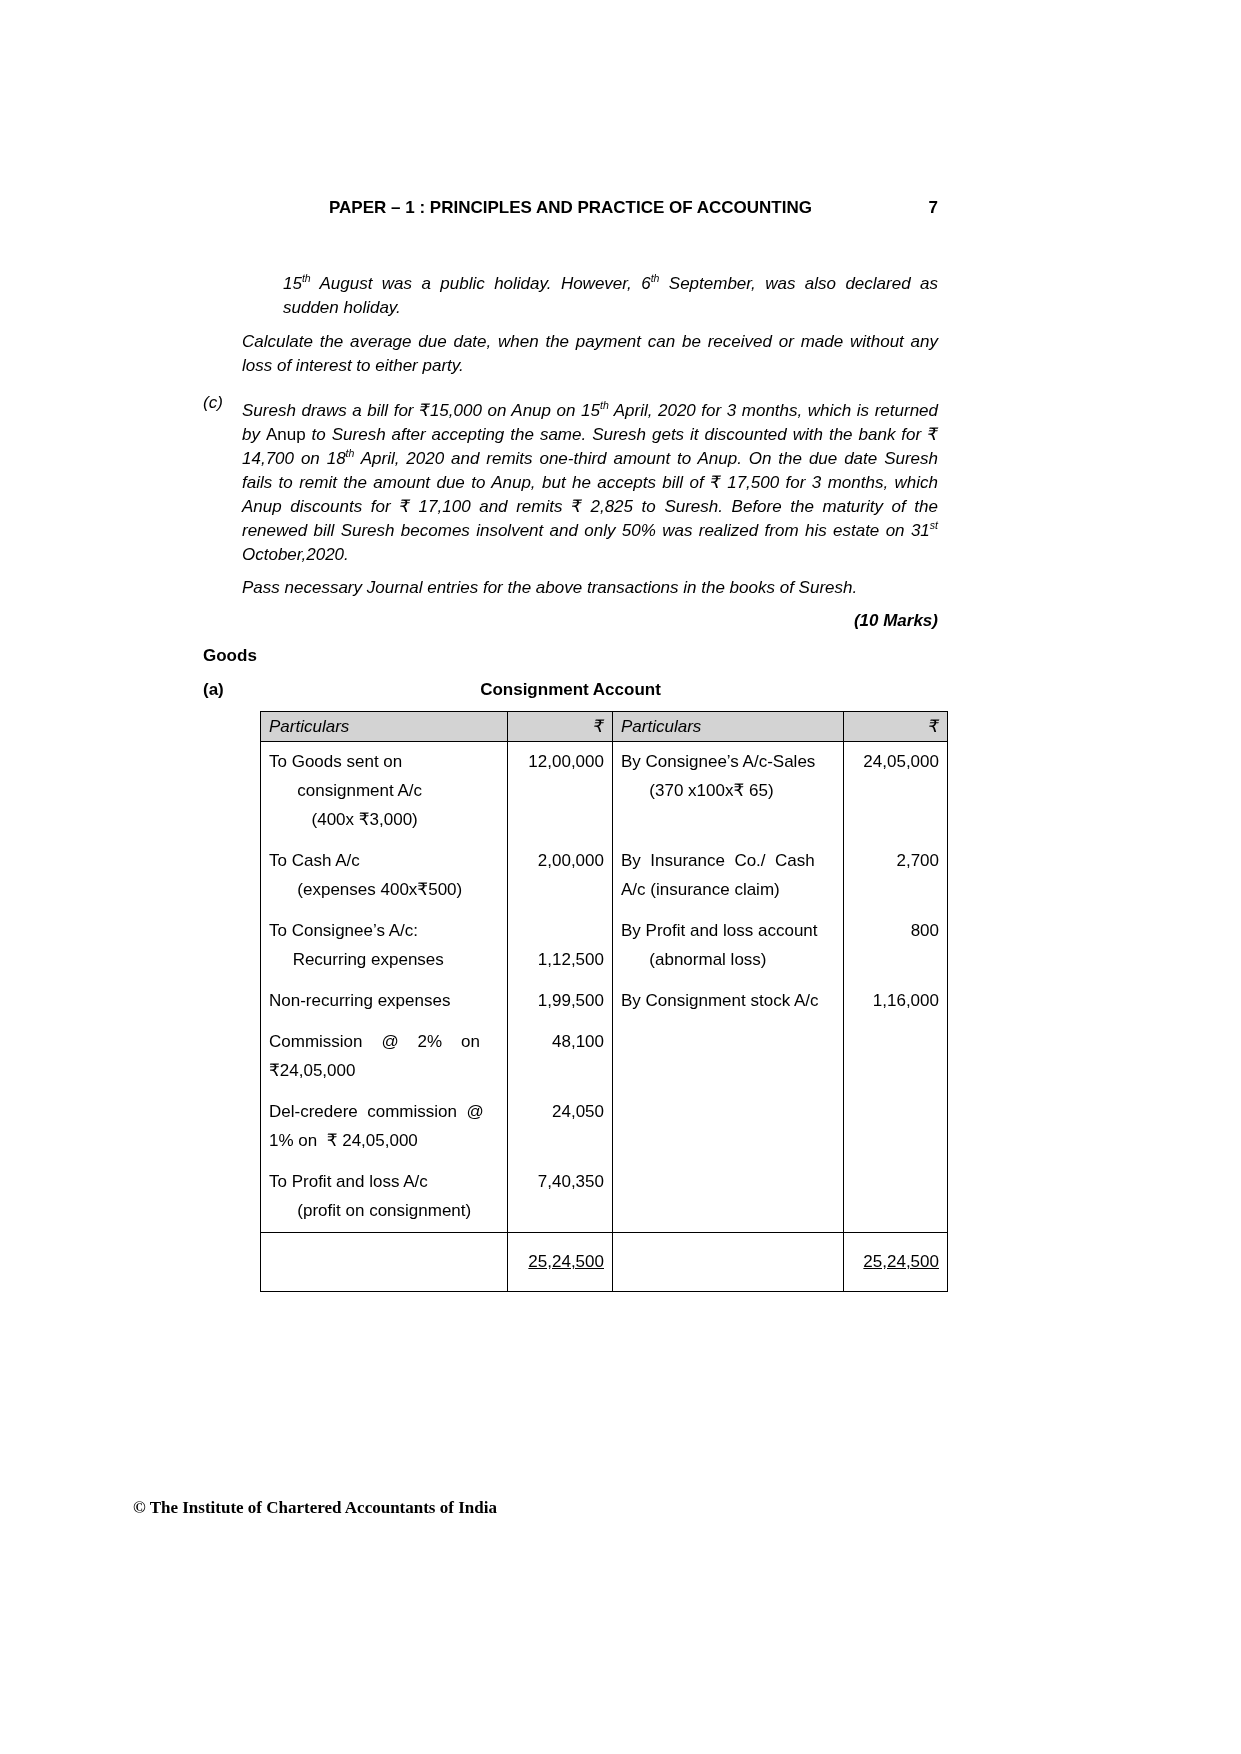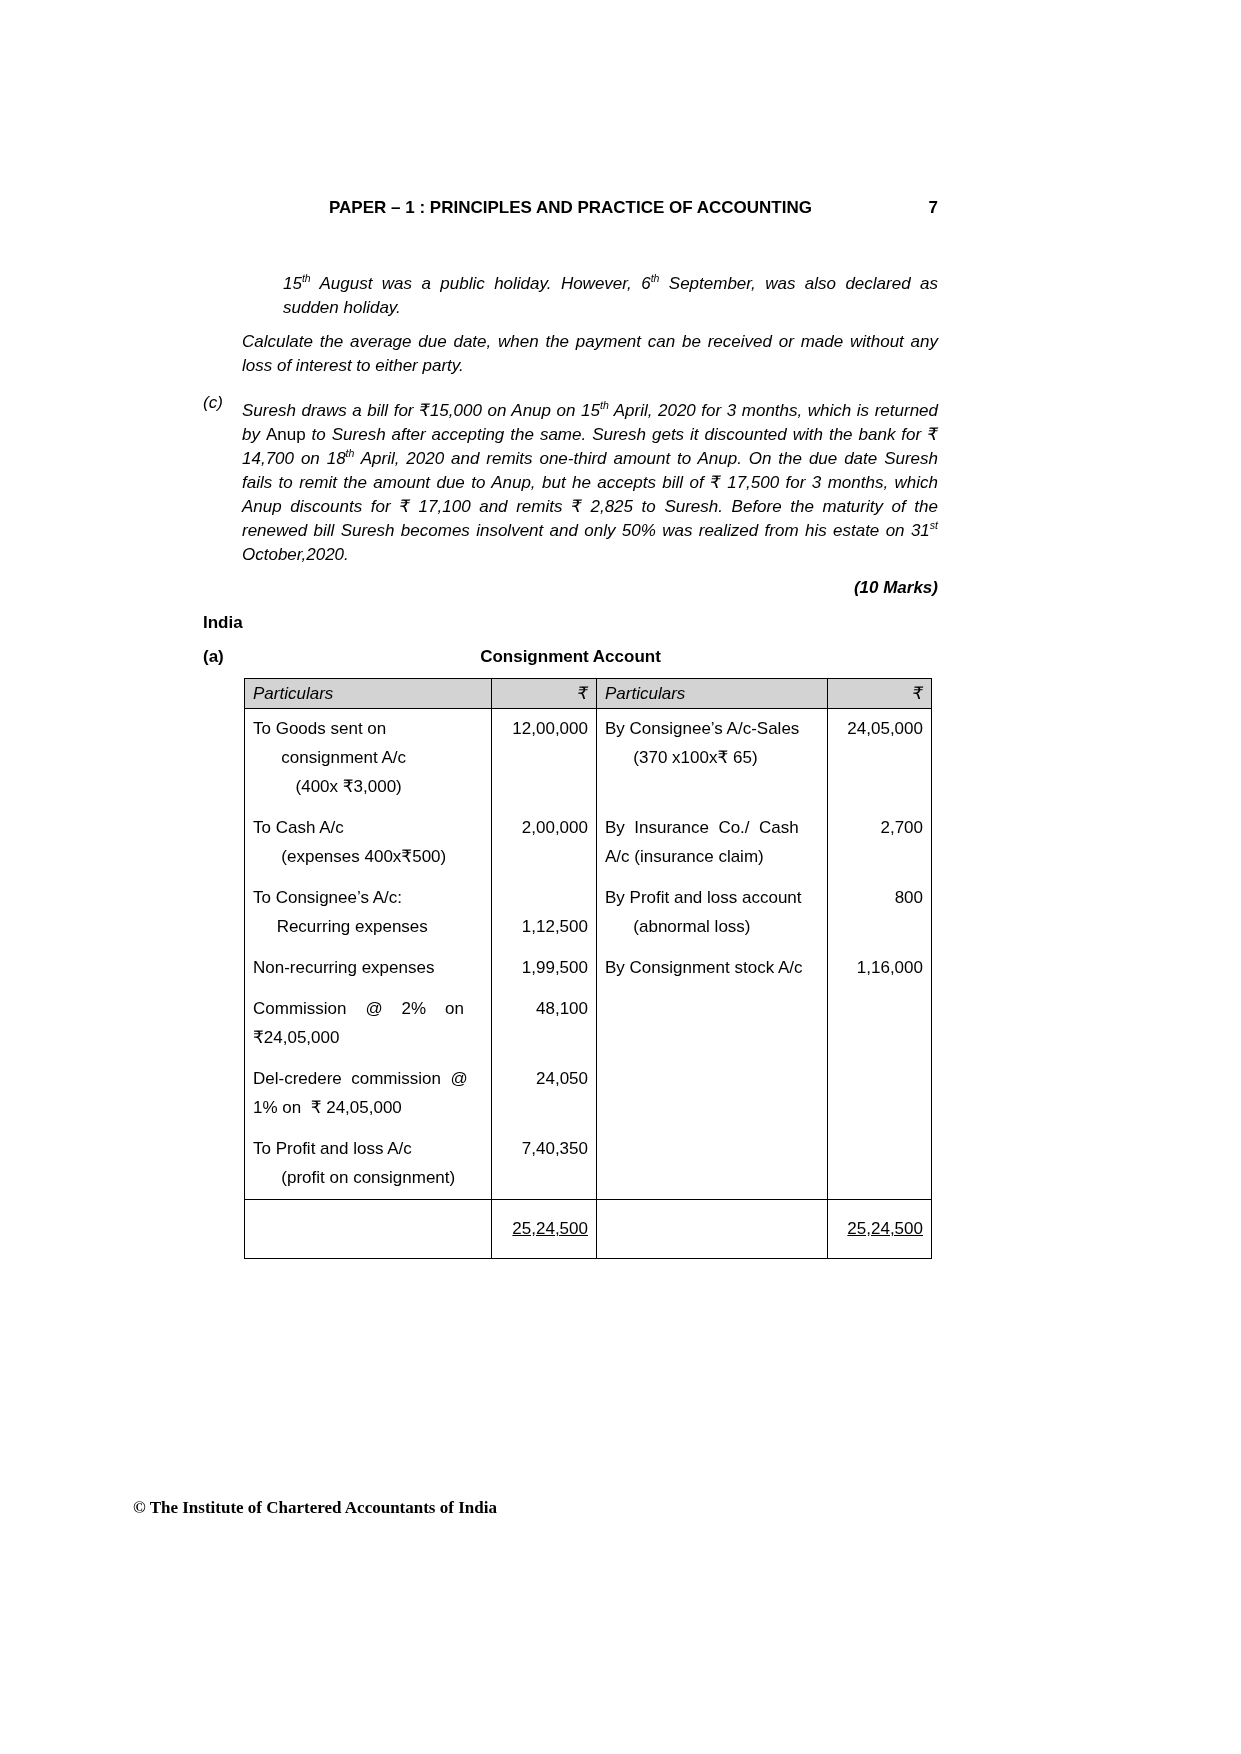--- a/index.html
+++ b/index.html
@@ -32,21 +32,21 @@
   .para-pass { margin:9px 0 0 39px; text-align:left; }
 
   .marks { margin-top:9px; font-size:17px; line-height:24px; text-align:right; font-weight:bold; font-style:italic; }
 
   .answer-heading { margin-top:11px; font-size:17px; line-height:24px; font-weight:bold; }
 
   .part-row { position:relative; margin-top:10px; font-size:17px; line-height:24px; font-weight:bold; text-align:center; }
   .part-row .part-marker { position:absolute; left:0; top:0; }
 
   .acct-wrap { margin:9px 0 0 41px; }
-  table.acct { border-collapse:collapse; table-layout:fixed; width:687px; font-size:17px; }
+  table.acct { border-collapse:collapse; table-layout:fixed; width:687px; font-size:17px;margin-left:16px; }
   .acct th, .acct td { border:1px solid #000; box-sizing:border-box; }
   .acct thead th {
     background:#d3d3d3;
     font-style:italic; font-weight:normal;
     text-align:left; padding:4px 8px; height:30px;
   }
   .acct thead th.amt { text-align:right; }
   .acct tbody td {
     border-top:none; border-bottom:none;
     vertical-align:top;
@@ -77,24 +77,25 @@
 
     <div class="p it para-note"><span>15</span><sup>th</sup><span> August was a public holiday. However, 6</span><sup>th</sup><span> September, was also declared as sudden holiday.</span></div>
 
     <div class="p it para-calc">Calculate the average due date, when the payment can be received or made without any loss of interest to either party.</div>
 
     <div class="item-c">
       <div class="p marker">(c)</div>
       <div class="p it body"><span>Suresh draws a bill for ₹15,000 on Anup on 15</span><sup>th</sup><span> April, 2020 for 3 months, which is returned by </span><span class="up">Anup</span><span> to Suresh after accepting the same. Suresh gets it discounted with the bank for ₹ 14,700 on 18</span><sup>th</sup><span> April, 2020 and remits one-third amount to Anup. On the due date Suresh fails to remit the amount due to Anup, but he accepts bill of ₹ 17,500 for 3 months, which Anup discounts for ₹ 17,100 and remits ₹ 2,825 to Suresh. Before the maturity of the renewed bill Suresh becomes insolvent and only 50% was realized from his estate on 31</span><sup>st</sup><span> October,2020.</span></div>
     </div>
 
+    <div class="p it para-pass">Pass necessary Journal entries for the above transactions in the books of Suresh.</div>
 
     <div class="marks">(10 Marks)</div>
 
-    <div class="answer-heading">India</div>
+    <div class="answer-heading">Goods</div>
 
     <div class="part-row">
       <span class="part-marker">(a)</span>
       <span>Consignment Account</span>
     </div>
 
     <div class="acct-wrap">
       <table class="acct">
         <colgroup>
           <col style="width:247px">

